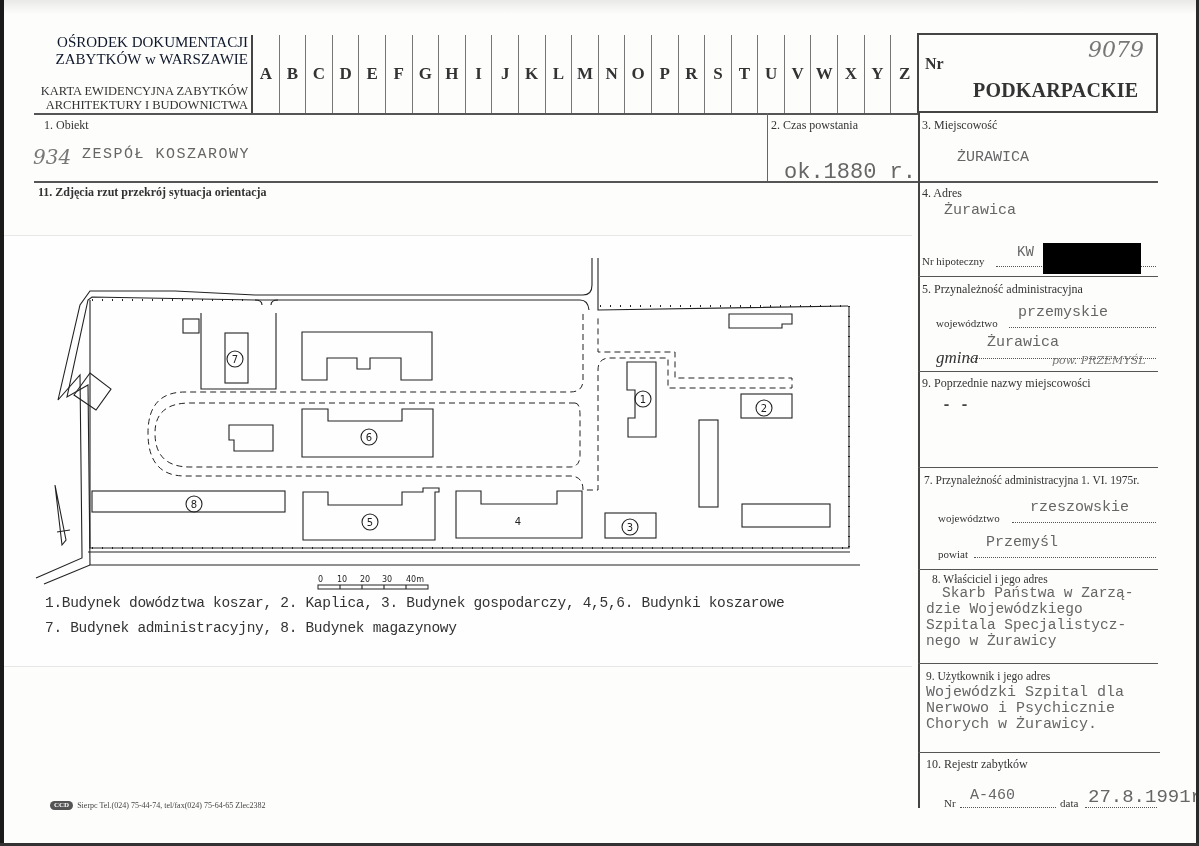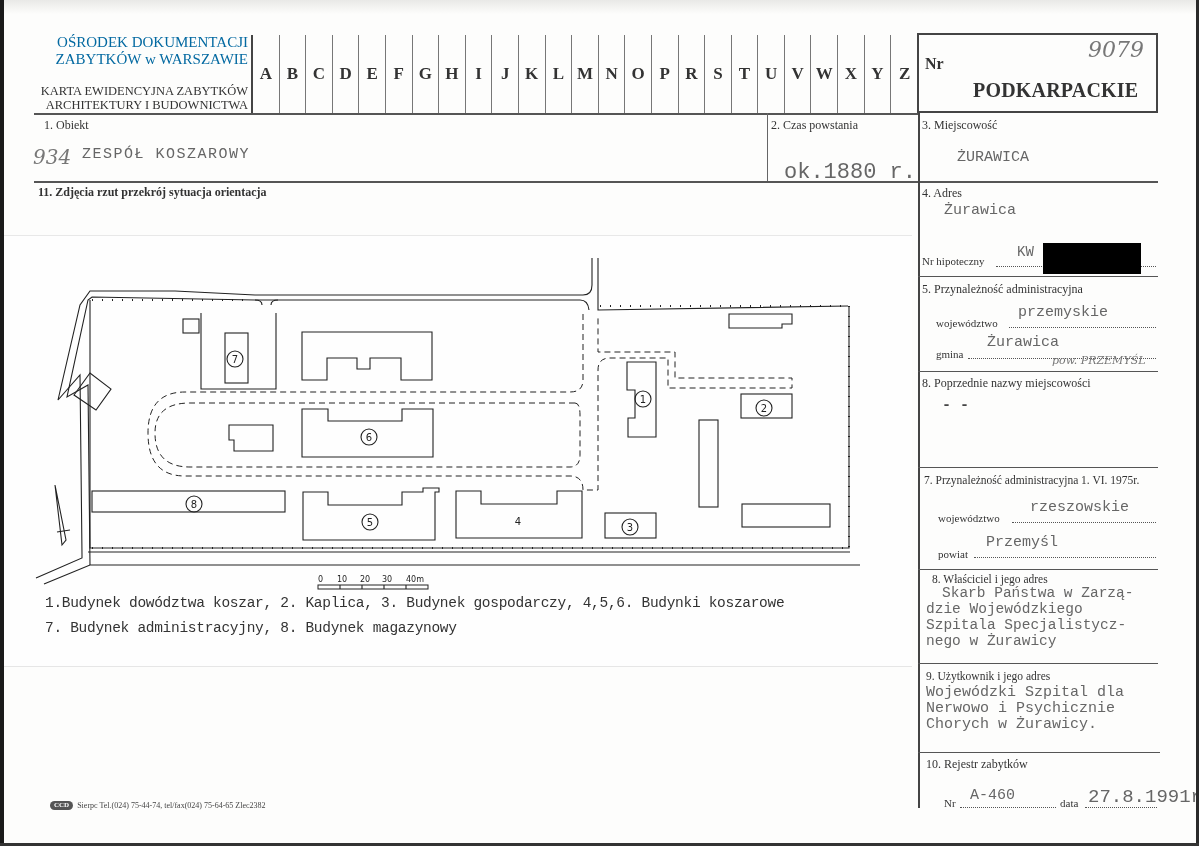--- a/index.html
+++ b/index.html
@@ -8,21 +8,21 @@
   .scan-edge-left { position: absolute; left: 0; top: 0; width: 4px; height: 846px; background: #1a1a1a; }
   .scan-edge-right { position: absolute; right: 0; top: 0; width: 3px; height: 846px; background: #2a2a2a; }
   .scan-edge-bottom { position: absolute; left: 0; bottom: 0; width: 1199px; height: 3px; background: #333; }
   .scan-top-shade { position: absolute; left: 0; top: 0; width: 1199px; height: 14px; background: linear-gradient(#e9e9e7, #fdfdfc); }
 
   .abs { position: absolute; }
   .hline { position: absolute; height: 2px; background: #555; }
   .vline { position: absolute; width: 1px; background: #666; }
 
   
-  .org { position: absolute; left: 34px; top: 34px; width: 214px; text-align: right; font-size: 15px; line-height: 17px; color: #0369a1; }
+  .org { position: absolute; left: 34px; top: 34px; width: 214px; text-align: right; font-size: 15px; line-height: 17px; color: #0f172a; }
   .org2 { position: absolute; left: 34px; top: 84px; width: 214px; text-align: right; font-size: 12.5px; line-height: 14px; color: #333; }
   .letters { position: absolute; left: 251px; top: 35px; height: 78px; display: flex; border-left: 2px solid #444; }
   .letter { width: 26.6px; height: 78px; border-right: 1px solid #777; display: flex; align-items: center; justify-content: center; font-weight: bold; font-size: 17px; color: #333; }
   .letter:last-child { border-right: none; }
 
   .nr-box { position: absolute; left: 917px; top: 33px; width: 241px; height: 80px; border: 2px solid #444; }
   .nr-label { position: absolute; left: 6px; top: 20px; font-weight: bold; font-size: 16px; color: #333; }
   .nr-hand { position: absolute; right: 12px; top: 2px; font-family: "DejaVu Serif", serif; font-style: italic; font-size: 22px; color: #777; }
   .region { position: absolute; left: 54px; top: 44px; font-weight: bold; font-size: 20px; color: #333; letter-spacing: 0.2px; }
 
@@ -207,27 +207,27 @@
 <div class="lbl" style="left:922px; top:255px; font-size:11px;">Nr hipoteczny</div>
 <div class="dots" style="left:996px; top:266px; width:160px;"></div>
 <div class="type" style="left:1017px; top:244px; font-size:14px;">KW</div>
 <div class="redact"></div>
 <div class="hline" style="left:918px; top:276px; width:240px; height:1px;"></div>
 
 <div class="lbl" style="left:922px; top:282px;">5. Przynależność administracyjna</div>
 <div class="lbl" style="left:936px; top:317px; font-size:11px;">województwo</div>
 <div class="dots" style="left:1009px; top:327px; width:147px;"></div>
 <div class="type" style="left:1018px; top:304px; font-size:15px;">przemyskie</div>
-<div class="lbl" style="left:936px; top:348px; font-size:11px;">gmina</div>
+<div class="lbl" style="left:936px; top:348px; font-size:17px;font-style:italic;">gmina</div>
 <div class="dots" style="left:968px; top:358px; width:188px;"></div>
 <div class="type" style="left:987px; top:334px; font-size:15px;">Żurawica</div>
 <div class="hand" style="left:1052px; top:354px; font-size:11px;">pow. PRZEMYŚL</div>
 <div class="hline" style="left:918px; top:371px; width:240px; height:1px;"></div>
 
-<div class="lbl" style="left:922px; top:376px;">8. Poprzednie nazwy miejscowości</div>
+<div class="lbl" style="left:922px; top:376px;">9. Poprzednie nazwy miejscowości</div>
 <div class="type" style="left:942px; top:397px; font-size:15px; font-weight:bold; color:#444;">- -</div>
 <div class="hline" style="left:918px; top:467px; width:240px; height:1px;"></div>
 
 <div class="lbl" style="left:924px; top:474px; font-size:11.5px;">7. Przynależność administracyjna 1. VI. 1975r.</div>
 <div class="lbl" style="left:938px; top:512px; font-size:11px;">województwo</div>
 <div class="dots" style="left:1012px; top:522px; width:144px;"></div>
 <div class="type" style="left:1030px; top:499px; font-size:15px;">rzeszowskie</div>
 <div class="lbl" style="left:938px; top:548px; font-size:11px;">powiat</div>
 <div class="dots" style="left:974px; top:557px; width:182px;"></div>
 <div class="type" style="left:986px; top:534px; font-size:15px;">Przemyśl</div>

